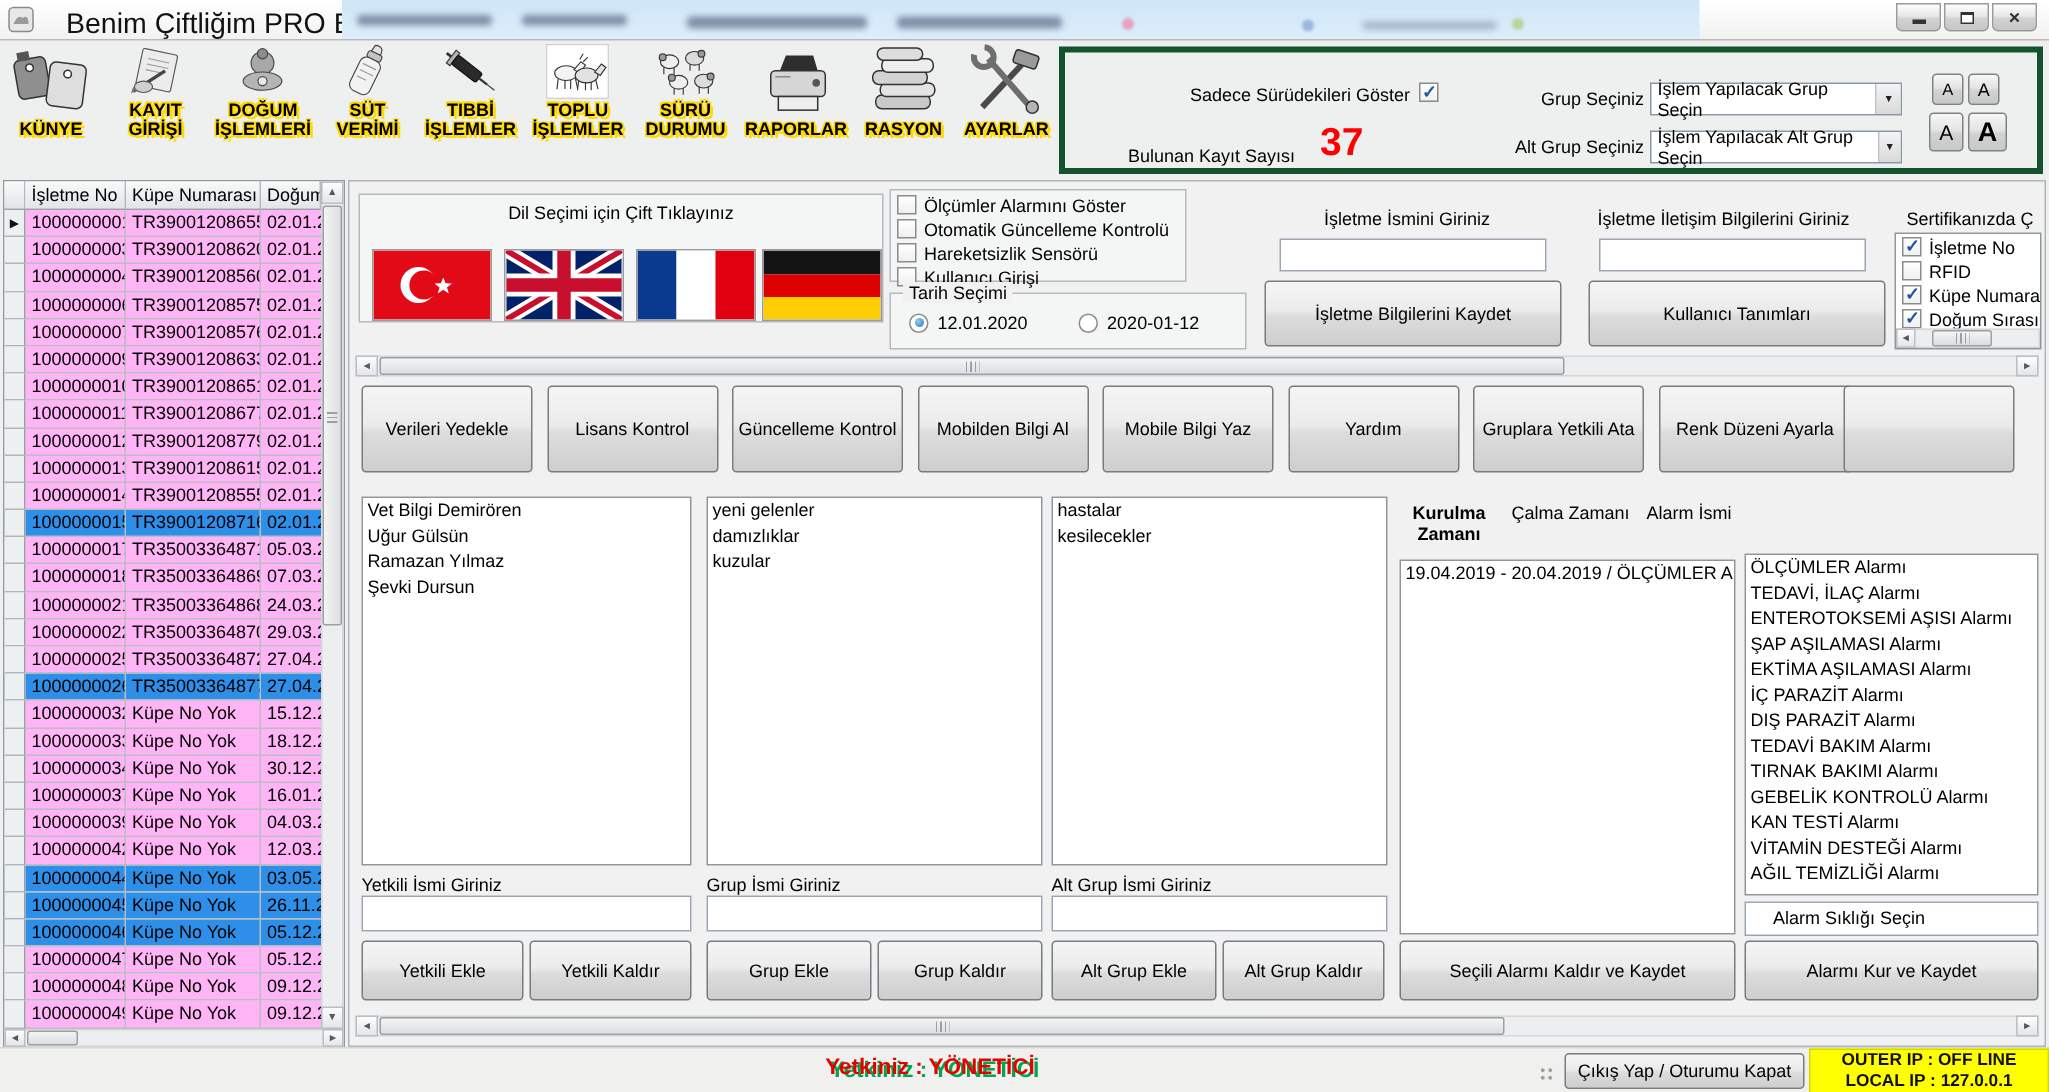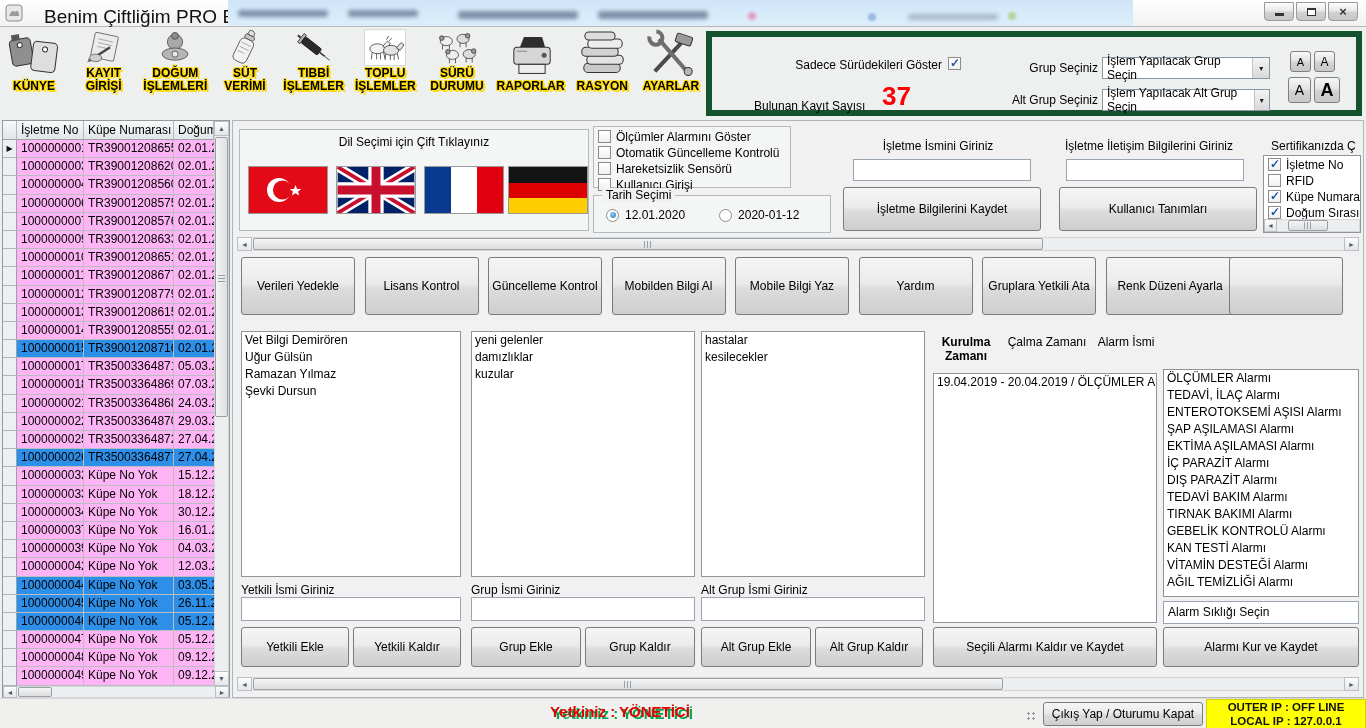--- a/index.html
+++ b/index.html
@@ -20,21 +20,21 @@
   .glyph-close { font-size:13px; font-weight:bold; color:#333; line-height:1; }
 
   
   #toolbar { position:absolute; left:0; top:27px; width:706px; height:65px; display:flex; justify-content:space-between; padding:2px 4px 0 4px; }
   .tool { display:flex; flex-direction:column; align-items:center; cursor:pointer; }
   .tool svg { height:52px; }
   .tool-label { font-weight:bold; font-size:12px; line-height:12.5px; text-align:center; white-space:pre-line; color:#000;
     text-shadow:-1px -1px 0 #ffd900, 1px -1px 0 #ffd900, -1px 1px 0 #ffd900, 2px 2px 0 #ffd900; }
 
   
-  #filter-panel { position:absolute; left:706px; top:31px; width:656px; height:85px; border:6px solid #14532d; background:#eef0ef; }
+  #filter-panel { position:absolute; left:706px; top:31px; width:656px; height:85px; border:4px solid #14532d; background:#eef0ef; }
   .flabel { position:absolute; font-size:12px; }
   #count-value { position:absolute; left:170px; top:44px; width:70px; font-size:26px; font-weight:bold; color:#ff0000; }
   .combo { position:absolute; height:22px; background:#fff; border:1px solid #8a97a3; display:flex; align-items:center; padding-left:4px; font-size:12px; }
   .combo .dd { margin-left:auto; width:17px; align-self:stretch; border-left:1px solid #b9c3cc; background:linear-gradient(#f4f4f4,#d9d9d9); display:flex; align-items:center; justify-content:center; font-size:7px; color:#222; }
   .fontbtn { position:absolute; border:1px solid #7d8186; border-radius:3px; background:linear-gradient(#f7f7f7,#e4e4e4 45%,#d2d2d2 55%,#c8c8c8); display:flex; align-items:center; justify-content:center; }
 
   
   .cb { width:13px; height:13px; border:1px solid #8b8b8b; background:linear-gradient(#ffffff,#f0f0f0); display:inline-block; position:relative; flex:none; }
   .cb.checked:after { content:"✓"; position:absolute; left:1px; top:-2px; font-size:12px; font-weight:bold; color:#2456a4; }
   .radio { width:13px; height:13px; border:1px solid #8b8b8b; border-radius:50%; background:#fff; display:inline-block; position:relative; flex:none; }
@@ -479,21 +479,21 @@
   <div class="sb-btn" style="left:212px;top:565px;width:14px;height:12px;">►</div>
 </div>
 
 <div id="herd-stats">
   <div>Sürünün Doğum Oranı =1,54</div>
   <div>Doğumda Ölüm Oranı % 19,15</div>
 </div>
 
 <div id="main">
 
-  <div class="gbox" style="left:6px;top:8px;width:350px;height:102px;padding-left:35px;">
+  <div class="gbox" style="left:6px;top:8px;width:350px;height:86px;padding-left:35px;">
     <div id="flags-title">Dil Seçimi için Çift Tıklayınız</div>
     <div class="flag" style="left:8px;">
       <svg width="78" height="46">
           <rect width="78" height="46" fill="#e30a17"></rect>
           <circle cx="30" cy="23" r="12" fill="#fff"></circle>
           <circle cx="33.5" cy="23" r="9.6" fill="#e30a17"></circle>
           <polygon points="46.5,18 48.1,21.9 52.3,22 49,24.6 50.2,28.6 46.5,26.2 42.8,28.6 44,24.6 40.7,22 44.9,21.9" fill="#fff"></polygon>
         </svg>
     </div>
     <div class="flag" style="left:96px;">
@@ -639,21 +639,21 @@
       <div class="list-item">EKTİMA AŞILAMASI Alarmı</div>
       <div class="list-item">İÇ PARAZİT Alarmı</div>
       <div class="list-item">DIŞ PARAZİT Alarmı</div>
       <div class="list-item">TEDAVİ BAKIM Alarmı</div>
       <div class="list-item">TIRNAK BAKIMI Alarmı</div>
       <div class="list-item">GEBELİK KONTROLÜ Alarmı</div>
       <div class="list-item">KAN TESTİ Alarmı</div>
       <div class="list-item">VİTAMİN DESTEĞİ Alarmı</div>
       <div class="list-item">AĞIL TEMİZLİĞİ Alarmı</div>
     </div>
-  <div class="tbox" style="left:930px;top:480px;width:196px;height:23px;line-height:21px;padding-left:4px;">Alarm Sıklığı Seçin</div>
+  <div class="tbox" style="left:930px;top:480px;width:196px;height:23px;line-height:21px;padding-left:18px;">Alarm Sıklığı Seçin</div>
 
   <div class="static-label" style="left:8px;top:462px;">Yetkili İsmi Giriniz</div>
   <div class="tbox" style="left:8px;top:476px;width:220px;height:24px;"></div>
   <div class="btn" style="left:8px;top:506px;width:108px;height:40px;">Yetkili Ekle</div>
   <div class="btn" style="left:120px;top:506px;width:108px;height:40px;">Yetkili Kaldır</div>
 
   <div class="static-label" style="left:238px;top:462px;">Grup İsmi Giriniz</div>
   <div class="tbox" style="left:238px;top:476px;width:224px;height:24px;"></div>
   <div class="btn" style="left:238px;top:506px;width:110px;height:40px;">Grup Ekle</div>
   <div class="btn" style="left:352px;top:506px;width:110px;height:40px;">Grup Kaldır</div>

